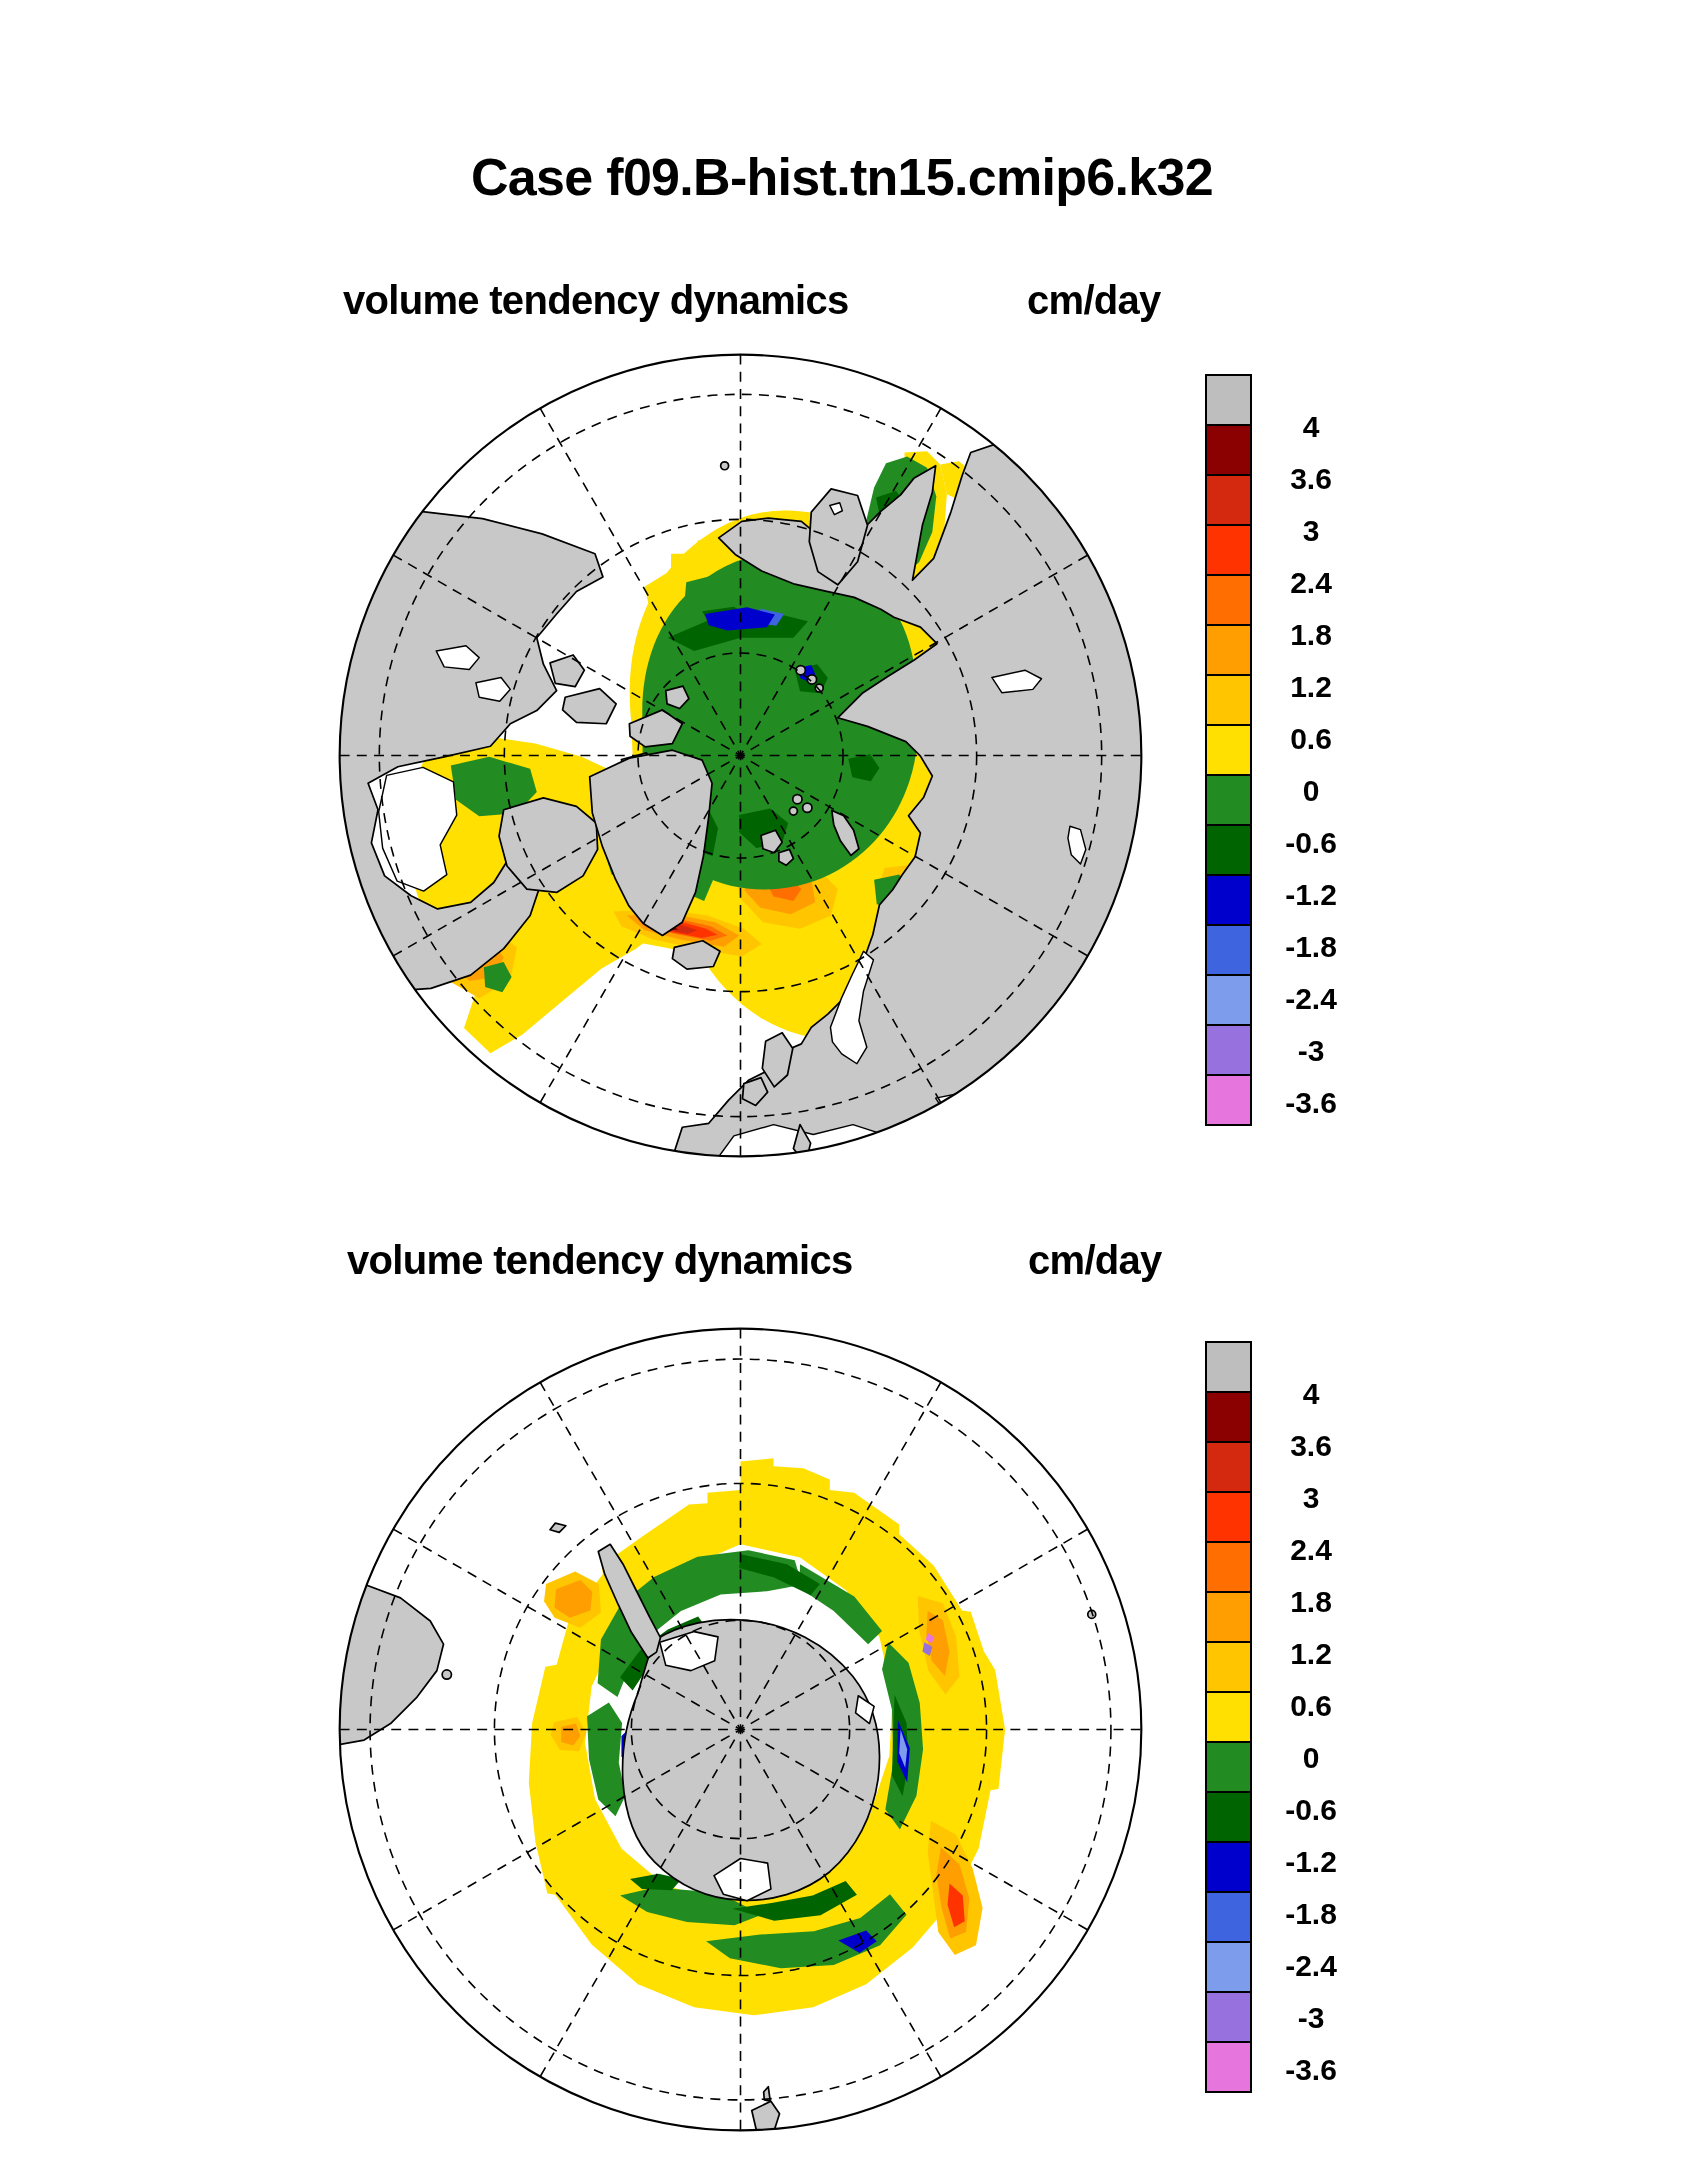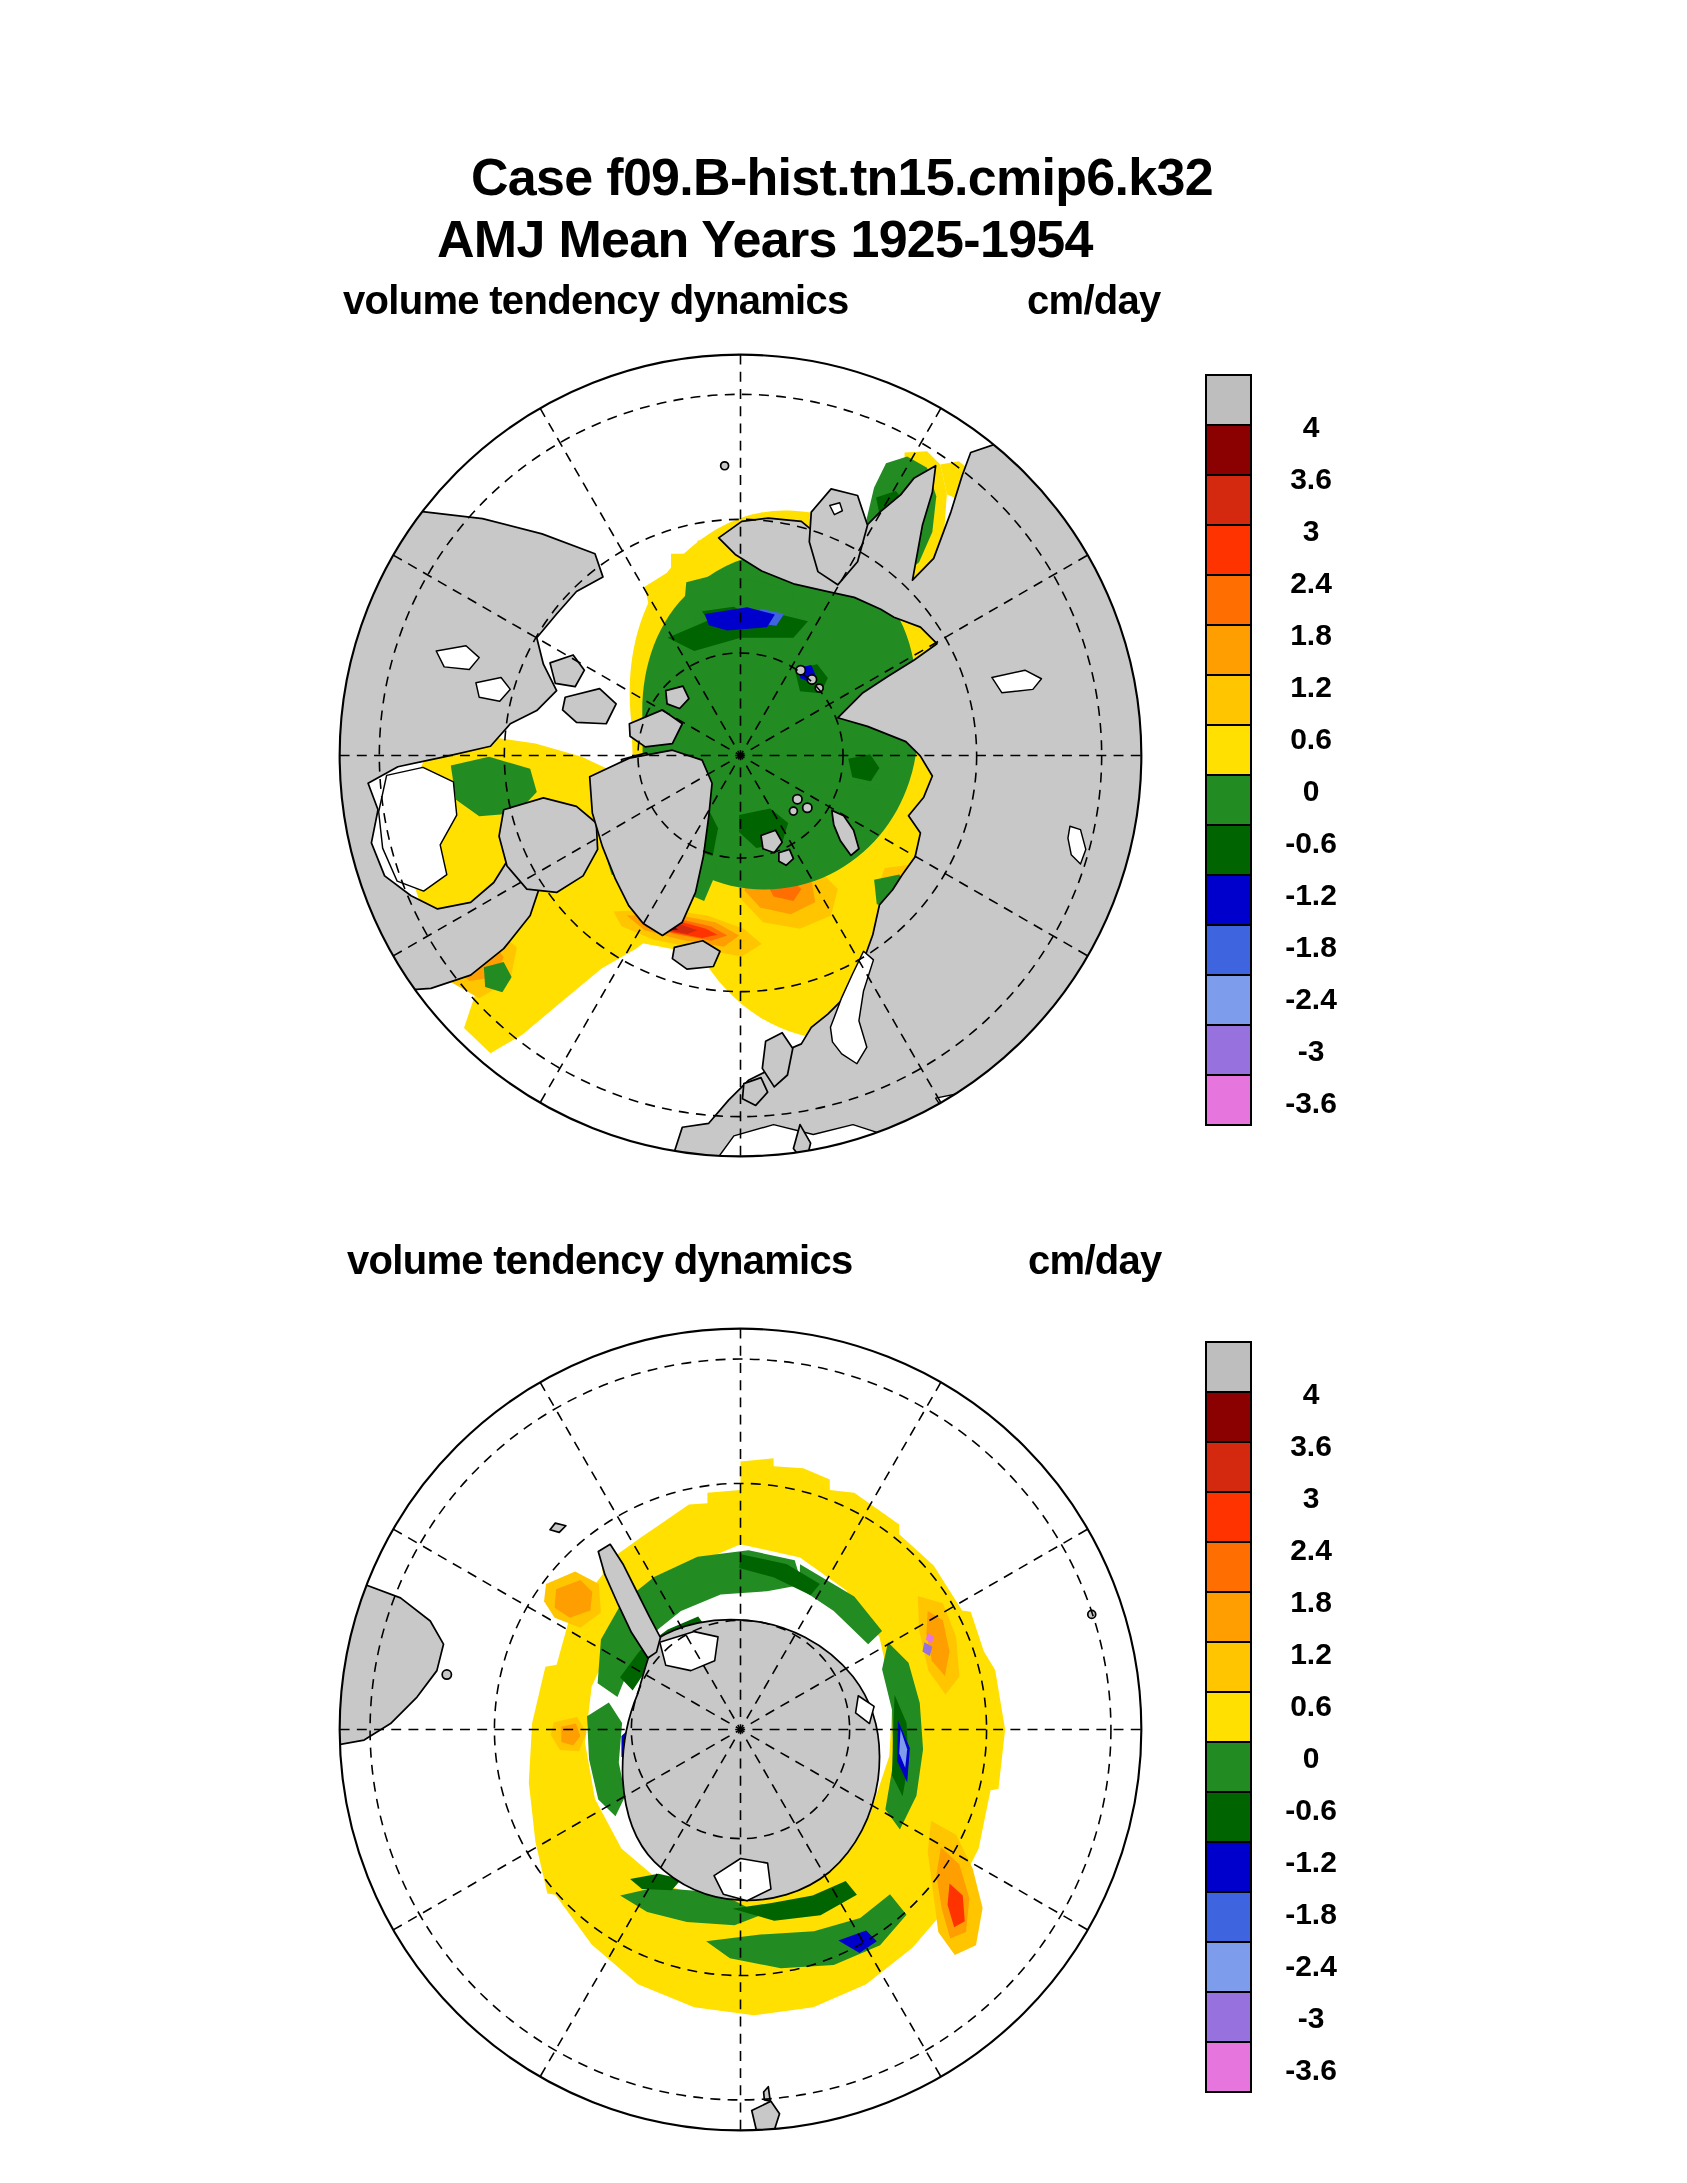--- a/index.html
+++ b/index.html
@@ -34,21 +34,20 @@
   .c-or{fill:#FF3300}.c-r{fill:#D5290F}.c-dr{fill:#8B0000}
   .c-g{fill:#228B22}.c-dg{fill:#006400}.c-b{fill:#0000CD}.c-rb{fill:#3E64E0}
   .c-lb{fill:#7D9CEC}.c-pu{fill:#9771DD}.c-pk{fill:#E675DD}
 </style>
 </head>
 <body>
 
 <div class="page">
 
   <div id="title1" class="ttl">Case f09.B-hist.tn15.cmip6.k32</div>
-  <div id="title2" class="ttl">AMJ Mean   Years 1925-1954</div>
 
   <div id="sub1-var" class="sub">volume tendency dynamics</div>
   <div id="sub1-unit" class="sub">cm/day</div>
 
   <div id="map-north" class="mapwrap">
   <svg viewBox="0 0 1220 1220" width="807" height="807">
     <defs>
           <clipPath id="clipN">
             <circle cx="610" cy="610" r="606"></circle>
           </clipPath>

